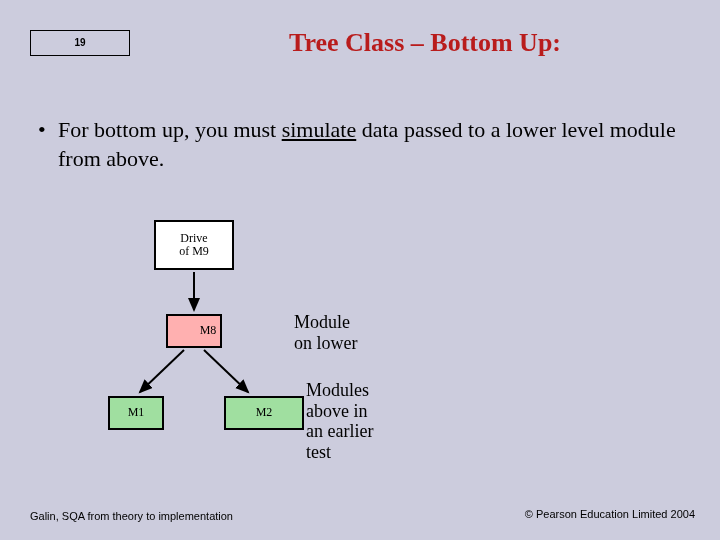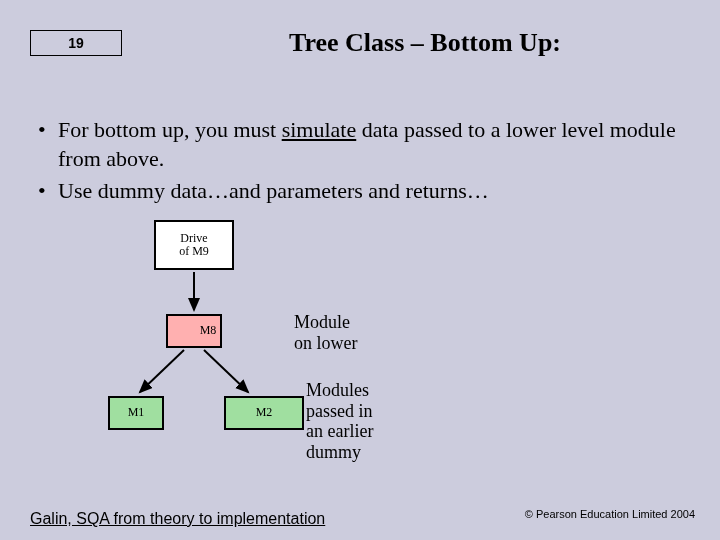--- a/index.html
+++ b/index.html
@@ -8,39 +8,39 @@
     height: 540px;
     background: #ccccdd;
     font-family: Arial, Helvetica, sans-serif;
     position: relative;
     overflow: hidden;
   }
   .slide-number {
     position: absolute;
     left: 30px;
     top: 30px;
-    width: 92px;
+    width: 100px;
     height: 26px;
     border: 1px solid #000;
     background: #ccccdd;
     text-align: center;
     font-family: Arial, sans-serif;
-    font-size: 14px;
+    font-size: 10px;
     font-weight: bold;
     line-height: 24px;
   }
   .title {
     position: absolute;
     top: 28px;
     left: 160px;
     right: 30px;
     font-family: "Times New Roman", Times, serif;
     font-size: 26px;
     font-weight: bold;
-    color: #000000;
+    color: #b91c1c;
     text-align: center;
   }
   .bullets {
     position: absolute;
     top: 96px;
     left: 38px;
     right: 30px;
     font-family: "Times New Roman", Times, serif;
     font-size: 22px;
     color: #000;
@@ -114,45 +114,43 @@
     font-size: 18px;
     color: #000;
     line-height: 1.15;
   }
   .label-mid { left: 166px; top: 92px; margin-left: 48px; }
   .label-bottom { left: 226px; top: 160px; }
   svg { position: absolute; left: 0; top: 0; }
   .footer-left {
     position: absolute;
     left: 30px;
-    bottom: 12px;
-    font-size: 16px;
+    bottom: 18px;
+    font-size: 11px;
     color: #000;
-    text-decoration: underline;
   }
   .footer-right {
     position: absolute;
     right: 25px;
     bottom: 20px;
     font-size: 11px;
     color: #000;
   }
 </style>
 </head>
 <body>
 
 <div class="slide-number">19</div>
 
 <div class="title">Tree Class – Bottom Up:</div>
 
 <div class="bullets">
   <div class="bullet">
     <span>For bottom up, you must </span><span class="underline">simulate</span><span> data passed to a lower level module from above.</span>
   </div>
-  <div class="bullet">Use dummy data…and parameters and returns…</div>
 </div>
 
 <div class="diagram">
   <svg width="400" height="250">
     <defs>
       <marker id="arrow" markerWidth="8" markerHeight="8" refX="6" refY="3" orient="auto">
         <path d="M0,0 L7,3 L0,6 Z" fill="#000"></path>
       </marker>
     </defs>
     <line x1="114" y1="52" x2="114" y2="90" stroke="#000" stroke-width="2" marker-end="url(#arrow)"></line>
@@ -167,20 +165,20 @@
   <div class="box box-mid">M8</div>
   <div class="box box-left">M1</div>
   <div class="box box-right">M2</div>
 
   <div class="label label-mid">
     <div>Module</div>
     <div>on lower</div>
   </div>
   <div class="label label-bottom">
     <div>Modules</div>
-    <div>passed in</div>
+    <div>above in</div>
     <div>an earlier</div>
-    <div>dummy</div>
+    <div>test</div>
   </div>
 </div>
 
 <div class="footer-left">Galin, SQA from theory to implementation</div>
 <div class="footer-right">© Pearson Education Limited 2004</div>
 
 </body></html>

